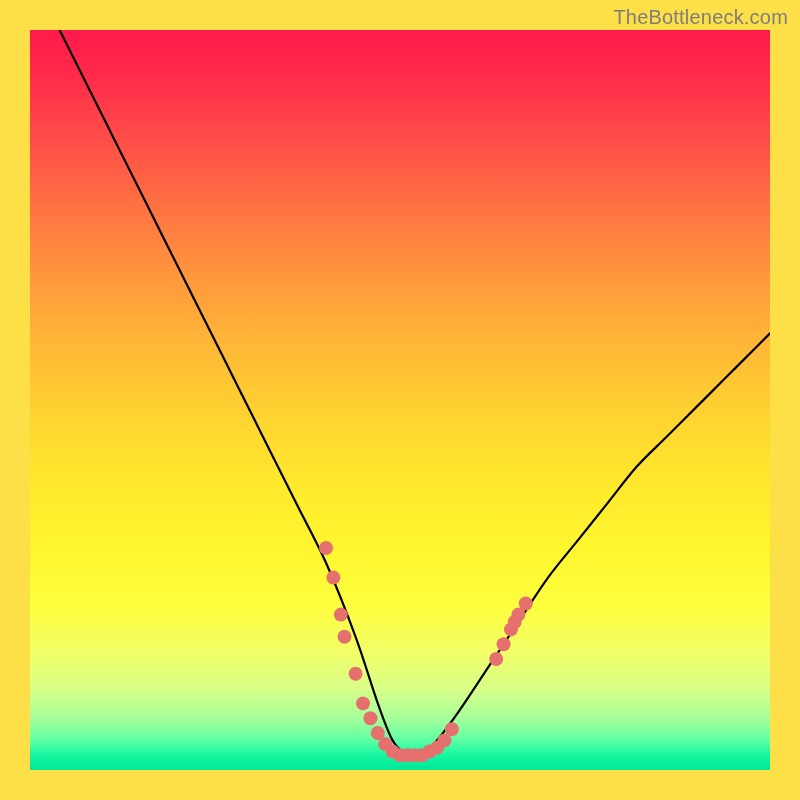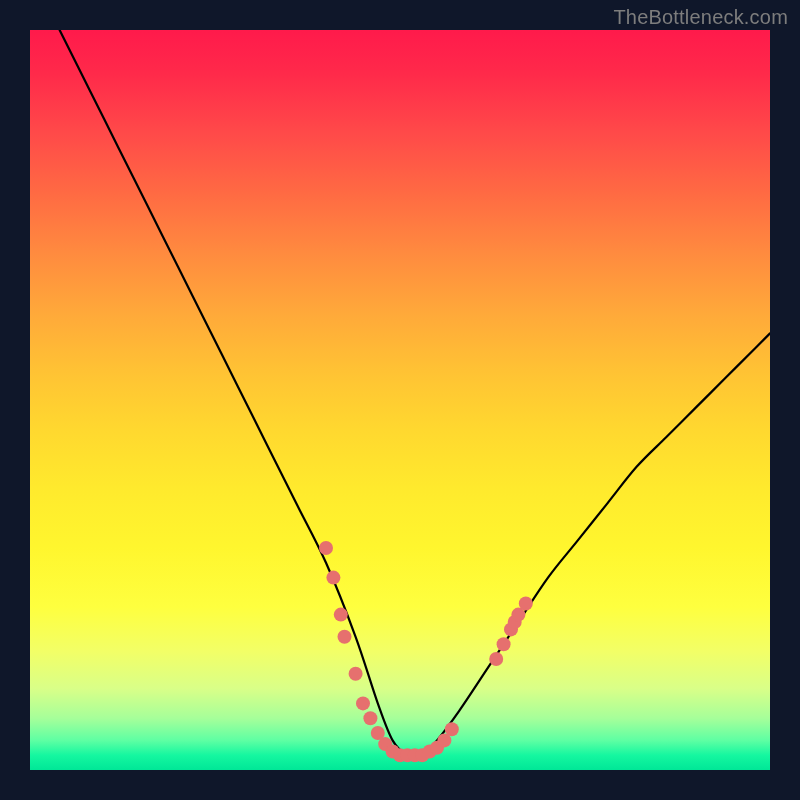--- a/index.html
+++ b/index.html
@@ -9,21 +9,21 @@
     height: 800px;
     overflow: hidden;
     background: #000;
     font-family: Arial, Helvetica, sans-serif;
   }
   .frame {
     position: absolute;
     top: 0; left: 0;
     width: 800px;
     height: 800px;
-    background: #0f172a;
+    background: #fde047;
   }
   .plot-area {
     position: absolute;
     top: 30px;
     left: 30px;
     width: 740px;
     height: 740px;
     overflow: hidden;
   }
   .gradient-bg {

